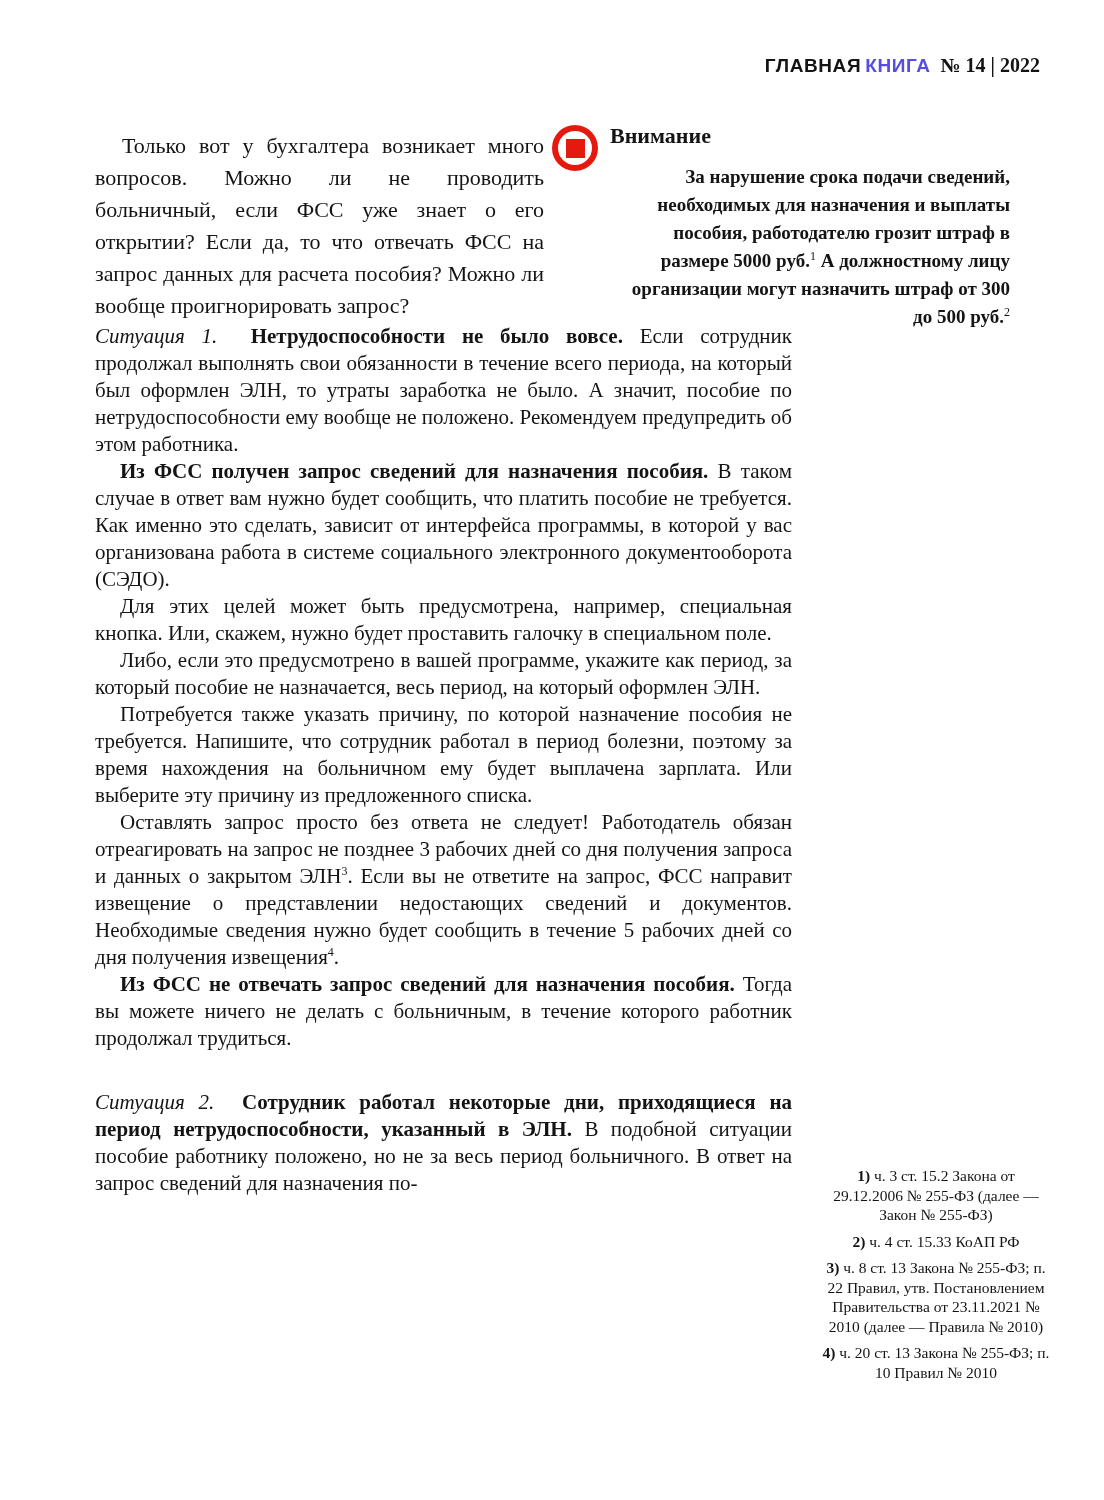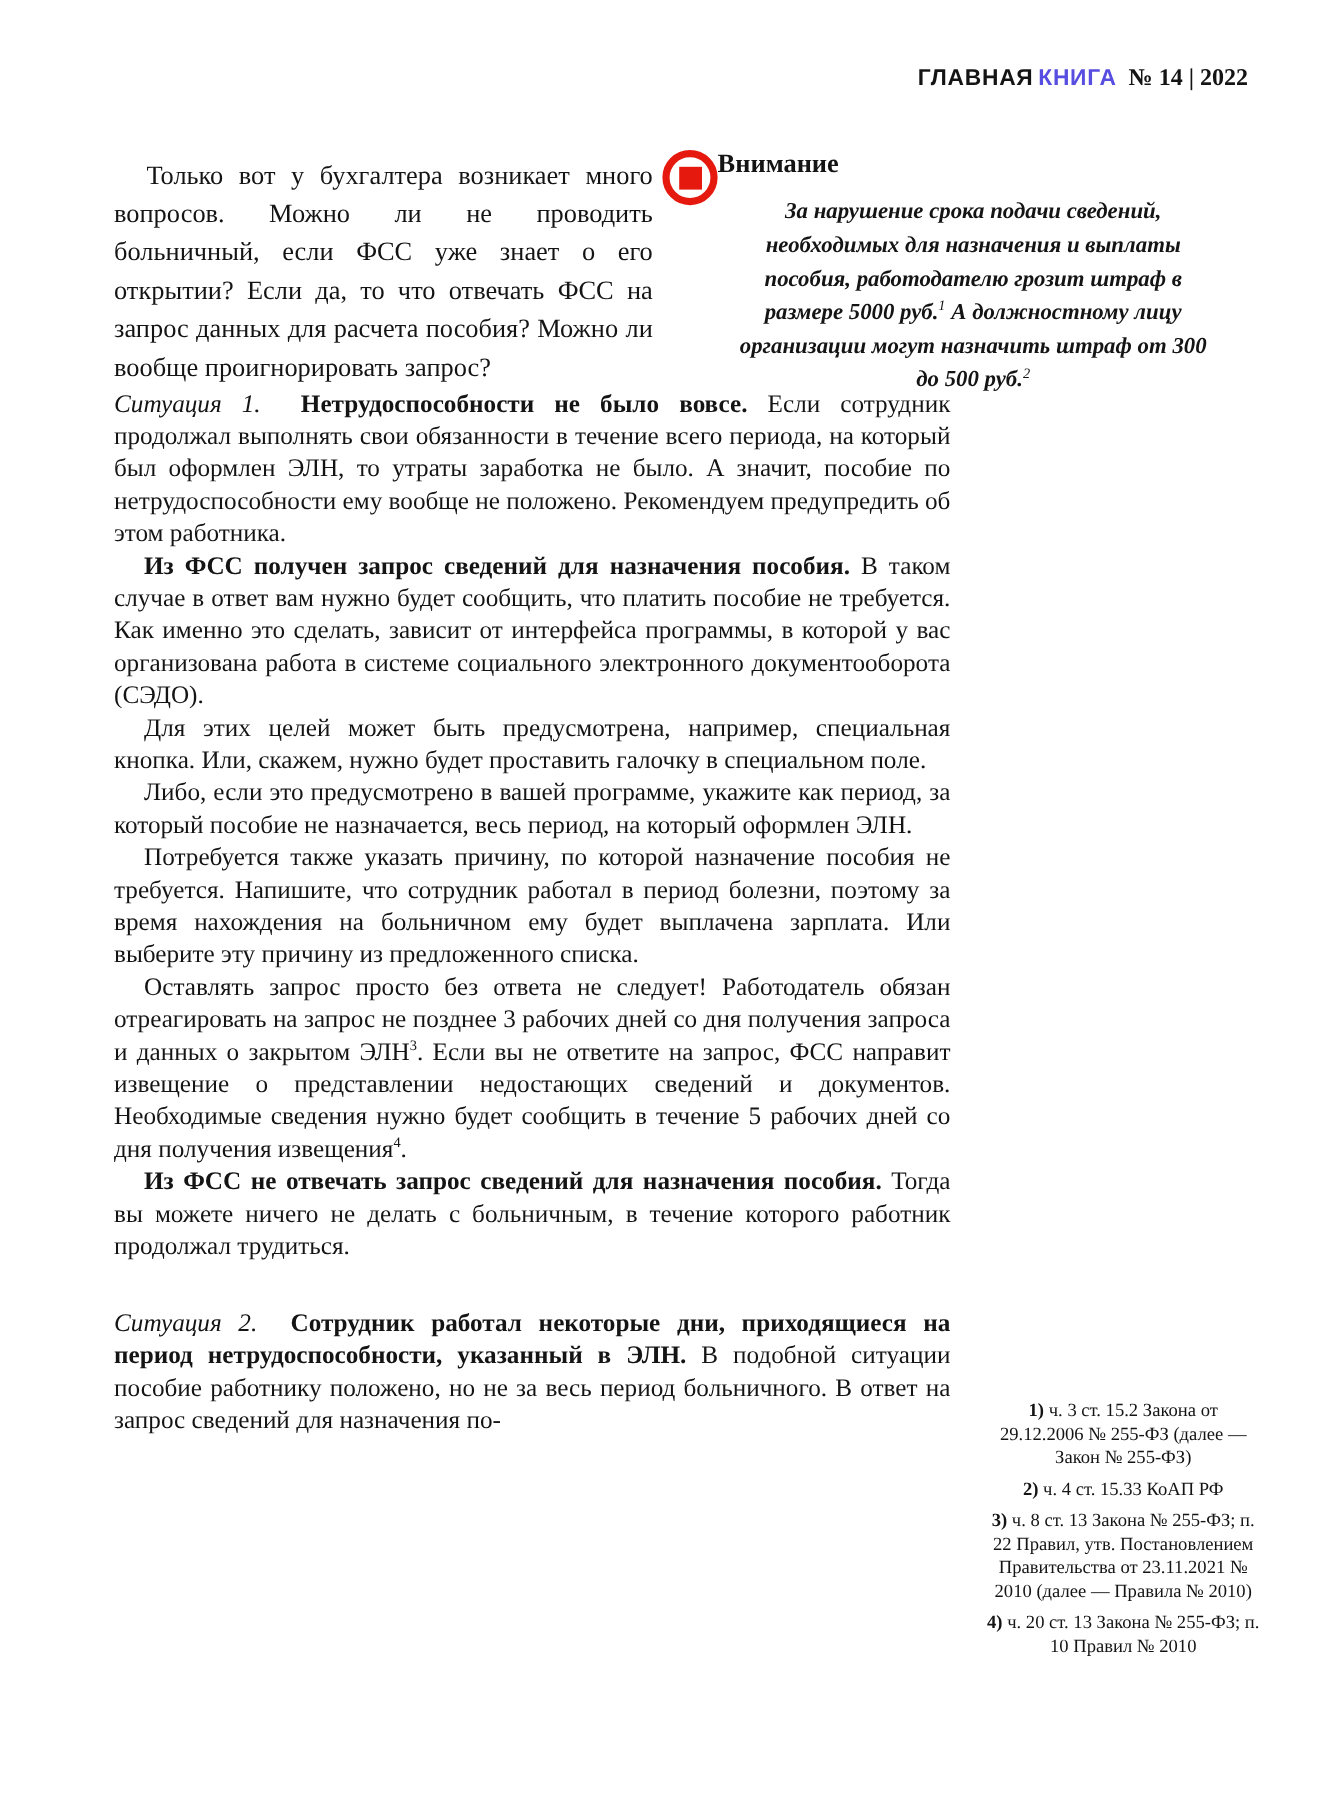--- a/index.html
+++ b/index.html
@@ -49,21 +49,21 @@
   }
   .intro p { margin: 0; text-indent: 27px; }
 
   
   .attention {
     position: absolute;
     left: 552px;
     top: 123px;
     width: 472px;
     display: flex;
-    gap: 0;
+    gap: 12px;
   }
   .att-icon {
     flex: none;
     box-sizing: border-box;
     width: 46px;
     height: 46px;
     border: 6px solid #e6190f;
     border-radius: 50%;
     display: flex;
     align-items: center;
@@ -76,22 +76,21 @@
     margin: 0 0 9px 0;
     font-size: 22px;
     font-weight: bold;
     line-height: 26px;
   }
   .att-text {
     margin: 14px;
     font-size: 19px;
     font-weight: bold;
     line-height: 28px;
-    text-align: center;
-    font-style: italic;
+    text-align: right;
   }
   .att-text sup {
     font-weight: normal;
     font-size: 12px;
     line-height: 0;
   }
 
   
   .body-col {
     position: absolute;

